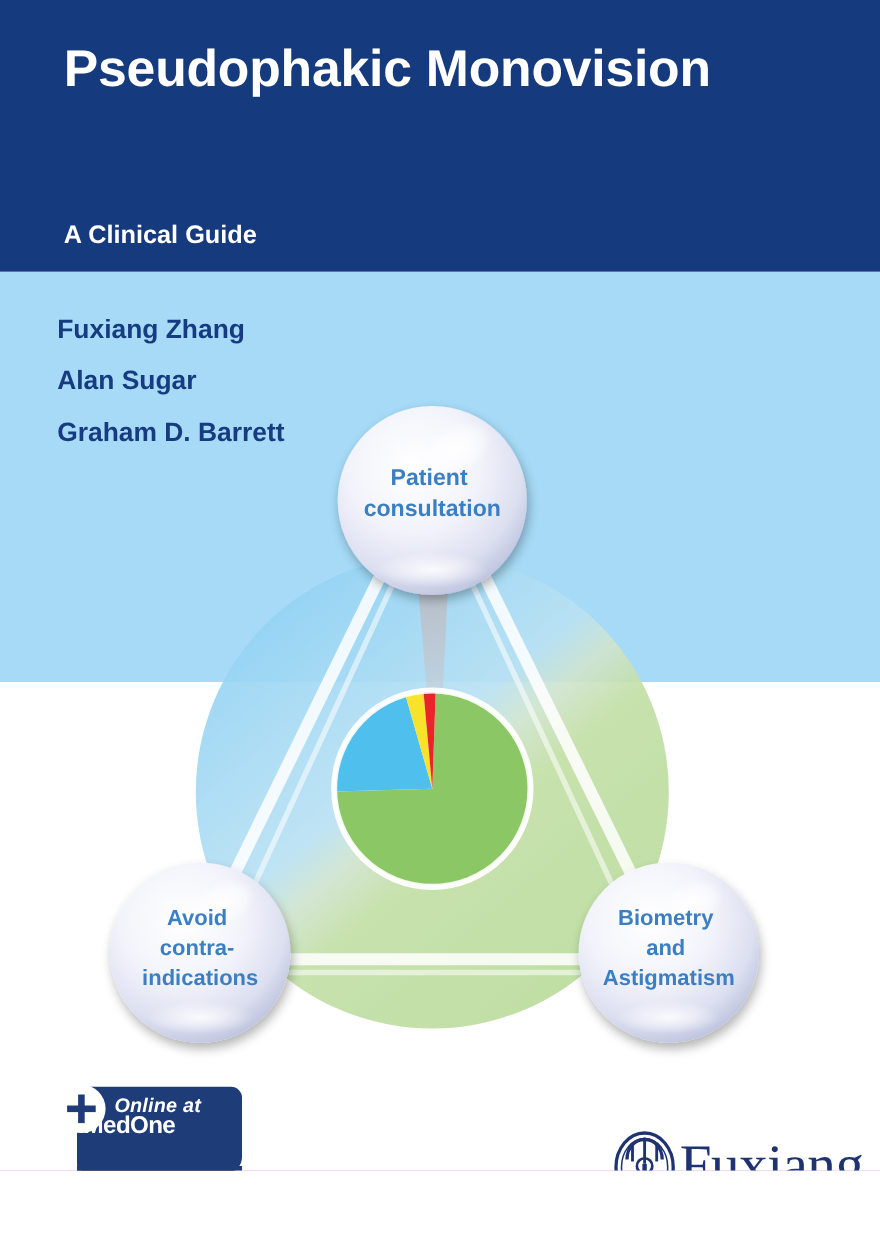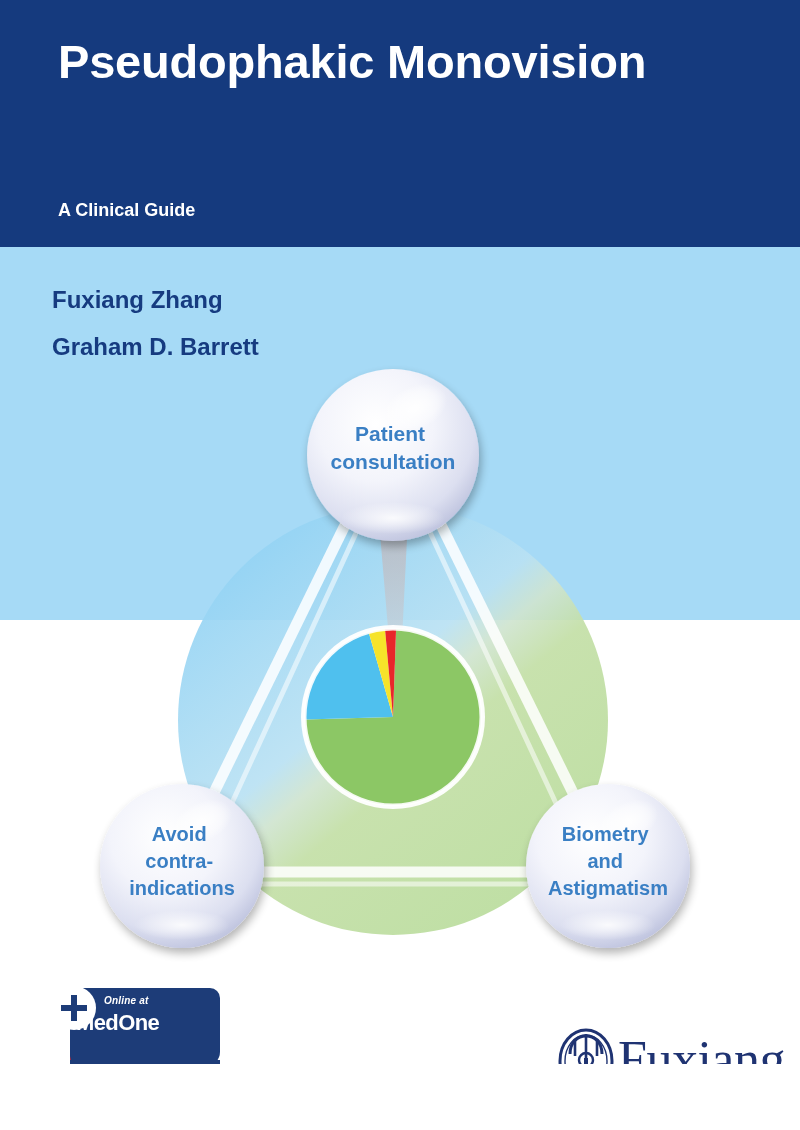--- a/index.html
+++ b/index.html
@@ -8,37 +8,37 @@
 
   
   .band-dark{position:absolute;left:0;top:0;width:800px;height:247px;background:#153a7e;z-index:1;}
   .band-light{position:absolute;left:0;top:247px;width:800px;height:373px;background:#a6daf6;z-index:1;}
   .band-white{position:absolute;left:0;top:620px;width:800px;height:510px;background:#ffffff;z-index:1;}
 
   
   .title{position:absolute;left:58px;top:36px;width:710px;z-index:6;
     color:#ffffff;font-size:47px;font-weight:bold;letter-spacing:-0.2px;line-height:1.12;}
   .subtitle{position:absolute;left:58px;top:200px;z-index:6;
-    color:#ffffff;font-size:18px;font-weight:bold;letter-spacing:0px;}
+    color:#ffffff;font-size:23px;font-weight:bold;letter-spacing:0px;}
 
   .authors{position:absolute;left:52px;top:268px;z-index:6;color:#163b80;
     font-size:24px;font-weight:bold;line-height:1.30;}
   .authors div{white-space:nowrap;margin-top:16px;}
 
   
   .graphic{position:absolute;left:0;top:0;width:800px;height:1130px;z-index:4;}
 
   
   .medone{position:absolute;left:52px;top:988px;width:168px;height:142px;z-index:7;}
   .medone-red{position:absolute;left:18px;top:52px;width:144px;height:90px;background:#e8262a;}
   .medone-blue{position:absolute;left:18px;top:0px;width:150px;height:78px;
      background:#1d3c78;border-radius:10px 10px 14px 10px;}
   .medone-blue::after{content:"";position:absolute;left:0;bottom:-14px;width:150px;height:20px;
      background:#1d3c78;border-radius:0 0 60% 40%;}
-  .medone-online{position:absolute;left:52px;top:7px;color:#ffffff;font-size:10px;font-weight:bold;
+  .medone-online{position:absolute;left:52px;top:7px;color:#ffffff;font-size:18px;font-weight:bold;
      font-style:italic;letter-spacing:0.2px;z-index:3;}
   .medone-name{position:absolute;left:24px;top:22px;color:#ffffff;font-size:22px;font-weight:bold;
      letter-spacing:-0.6px;z-index:3;}
   .medone-plus{position:absolute;left:0px;top:-2px;width:44px;height:44px;border-radius:50%;
      background:#ffffff;z-index:4;}
   .medone-plus i{position:absolute;background:#1d3c78;}
   .medone-plus .h{left:9px;top:19px;width:26px;height:6px;}
   .medone-plus .v{left:19px;top:9px;width:6px;height:26px;}
 
   .thieme{position:absolute;left:556px;top:1022px;width:200px;height:72px;z-index:7;}
@@ -52,20 +52,21 @@
 
   <div class="band-dark"></div>
   <div class="band-light"></div>
   <div class="band-white"></div>
 
   <div class="title">Pseudophakic Monovision</div>
   <div class="subtitle">A Clinical Guide</div>
 
   <div class="authors">
     <div>Fuxiang Zhang</div>
+    <div>Alan Sugar</div>
     <div>Graham D. Barrett</div>
   </div>
 
   <svg class="graphic" viewBox="0 0 800 1130">
     <defs>
 
       <linearGradient id="bigCircleGrad" x1="0.12" y1="0.05" x2="0.85" y2="0.92">
         <stop offset="0%" stop-color="#8ed1f4"></stop>
         <stop offset="44%" stop-color="#b9e1f3"></stop>
         <stop offset="52%" stop-color="#cfe4cf"></stop>

